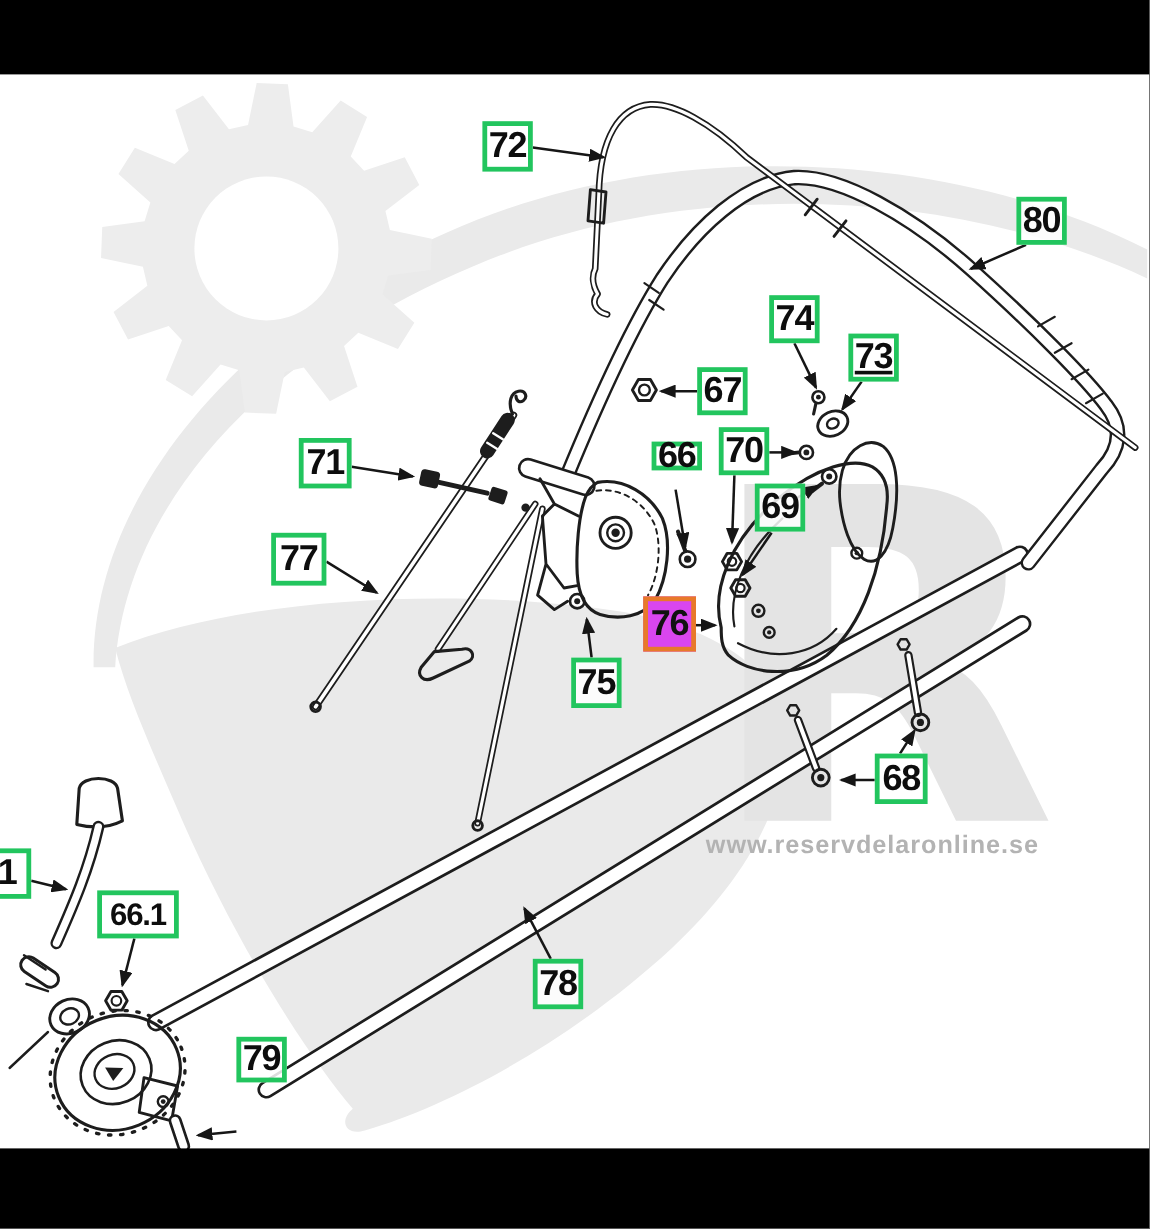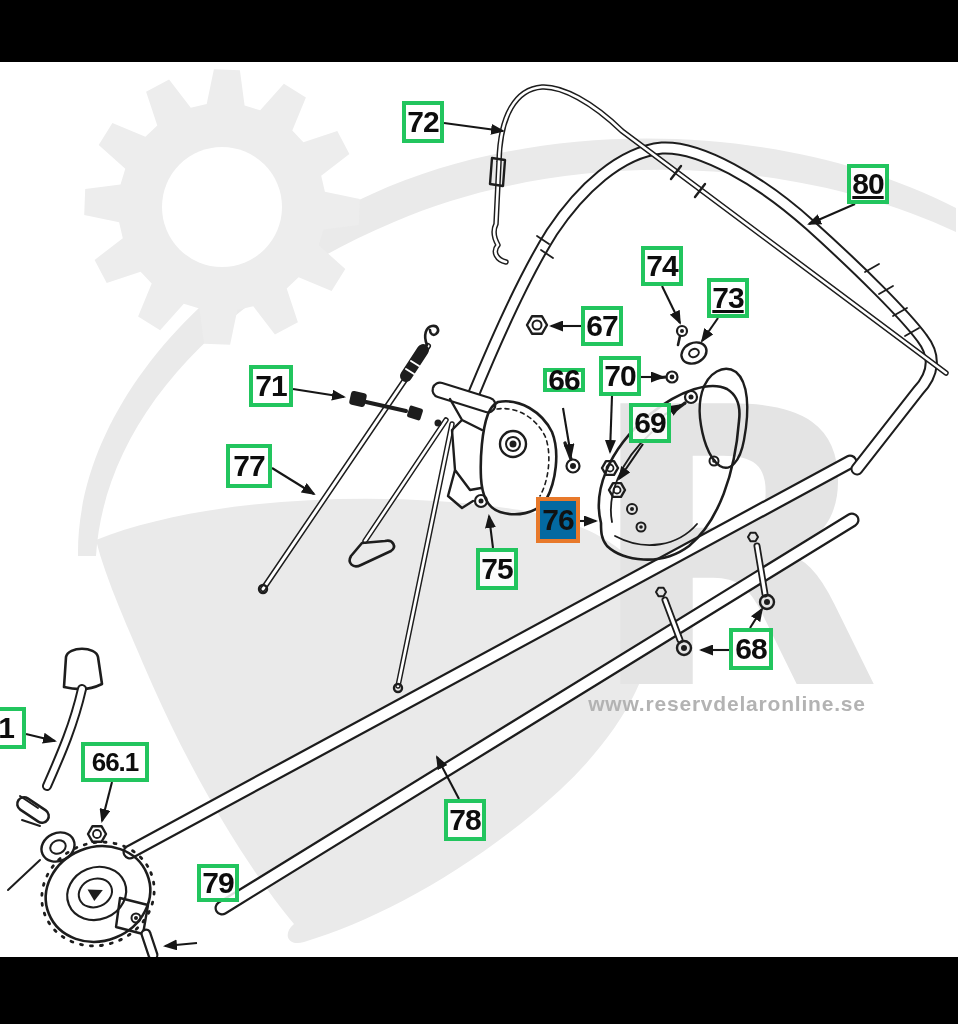--- a/index.html
+++ b/index.html
@@ -7,21 +7,21 @@
          font-family:"Liberation Sans",sans-serif;}
   .bar{position:absolute;left:0;width:958px;background:#000;}
   .bar.top{top:0;height:62px;}
   .bar.bottom{top:957px;height:67px;}
   #artwork{position:absolute;left:0;top:0;}
   #labels{position:absolute;left:0;top:0;width:100%;height:100%;}
   .part-label{position:absolute;box-sizing:border-box;display:flex;align-items:center;justify-content:center;
      background:rgba(255,255,255,0.85);border:4px solid #22c55e;color:#0d0d0d;
      font-weight:700;font-size:30px;letter-spacing:-1px;line-height:1;z-index:5;cursor:default;}
   .part-label.long{font-size:26px;}
-  .part-label.highlighted{border:4px solid var(--hl,#e8792a);background:#0369a1;color:#111;}
+  .part-label.highlighted{border:4px solid var(--hl,#e8792a);background:#d946ef;color:#111;}
   
   svg .ln{stroke:#1d1d1d;fill:none;stroke-linecap:round;stroke-linejoin:round;}
   svg .w{stroke:#ffffff;fill:none;stroke-linecap:round;stroke-linejoin:round;}
   #leaders line{stroke:#161616;stroke-width:2.1;}
 </style>
 </head>
 <body>
 
 <div class="stage">
 
@@ -193,21 +193,21 @@
         <line x1="750" y1="628" x2="762" y2="609" marker-end="url(#arrowhead)"></line>
         <line x1="459" y1="799" x2="437" y2="757" marker-end="url(#arrowhead)"></line>
         <line x1="197" y1="943" x2="165" y2="946" marker-end="url(#arrowhead)"></line>
         <line x1="26" y1="734" x2="55" y2="741" marker-end="url(#arrowhead)"></line>
         <line x1="112" y1="782" x2="102" y2="821" marker-end="url(#arrowhead)"></line>
       </g>
   </svg>
 
   <div id="labels">
       <div class="part-label" style="left: 402px; top: 101px; width: 42px; height: 42px;">72</div>
-      <div class="part-label" style="left: 847px; top: 164px; width: 42px; height: 40px; text-decoration: underline;">80</div>
+      <div class="part-label" style="left: 847px; top: 164px; width: 42px; height: 40px;">80</div>
       <div class="part-label" style="left: 641px; top: 246px; width: 42px; height: 40px;">74</div>
       <div class="part-label" style="left: 707px; top: 278px; width: 42px; height: 40px; text-decoration: underline;">73</div>
       <div class="part-label" style="left: 581px; top: 306px; width: 42px; height: 40px;">67</div>
       <div class="part-label" style="left: 543px; top: 368px; width: 42px; height: 24px;">66</div>
       <div class="part-label" style="left: 599px; top: 356px; width: 42px; height: 40px;">70</div>
       <div class="part-label" style="left: 629px; top: 403px; width: 42px; height: 40px;">69</div>
       <div class="part-label" style="left: 249px; top: 365px; width: 44px; height: 42px;">71</div>
       <div class="part-label" style="left: 226px; top: 444px; width: 46px; height: 44px;">77</div>
       <div class="part-label highlighted" style="left: 536px; top: 497px; width: 44px; height: 46px;">76</div>
       <div class="part-label" style="left: 476px; top: 548px; width: 42px; height: 42px;">75</div>

